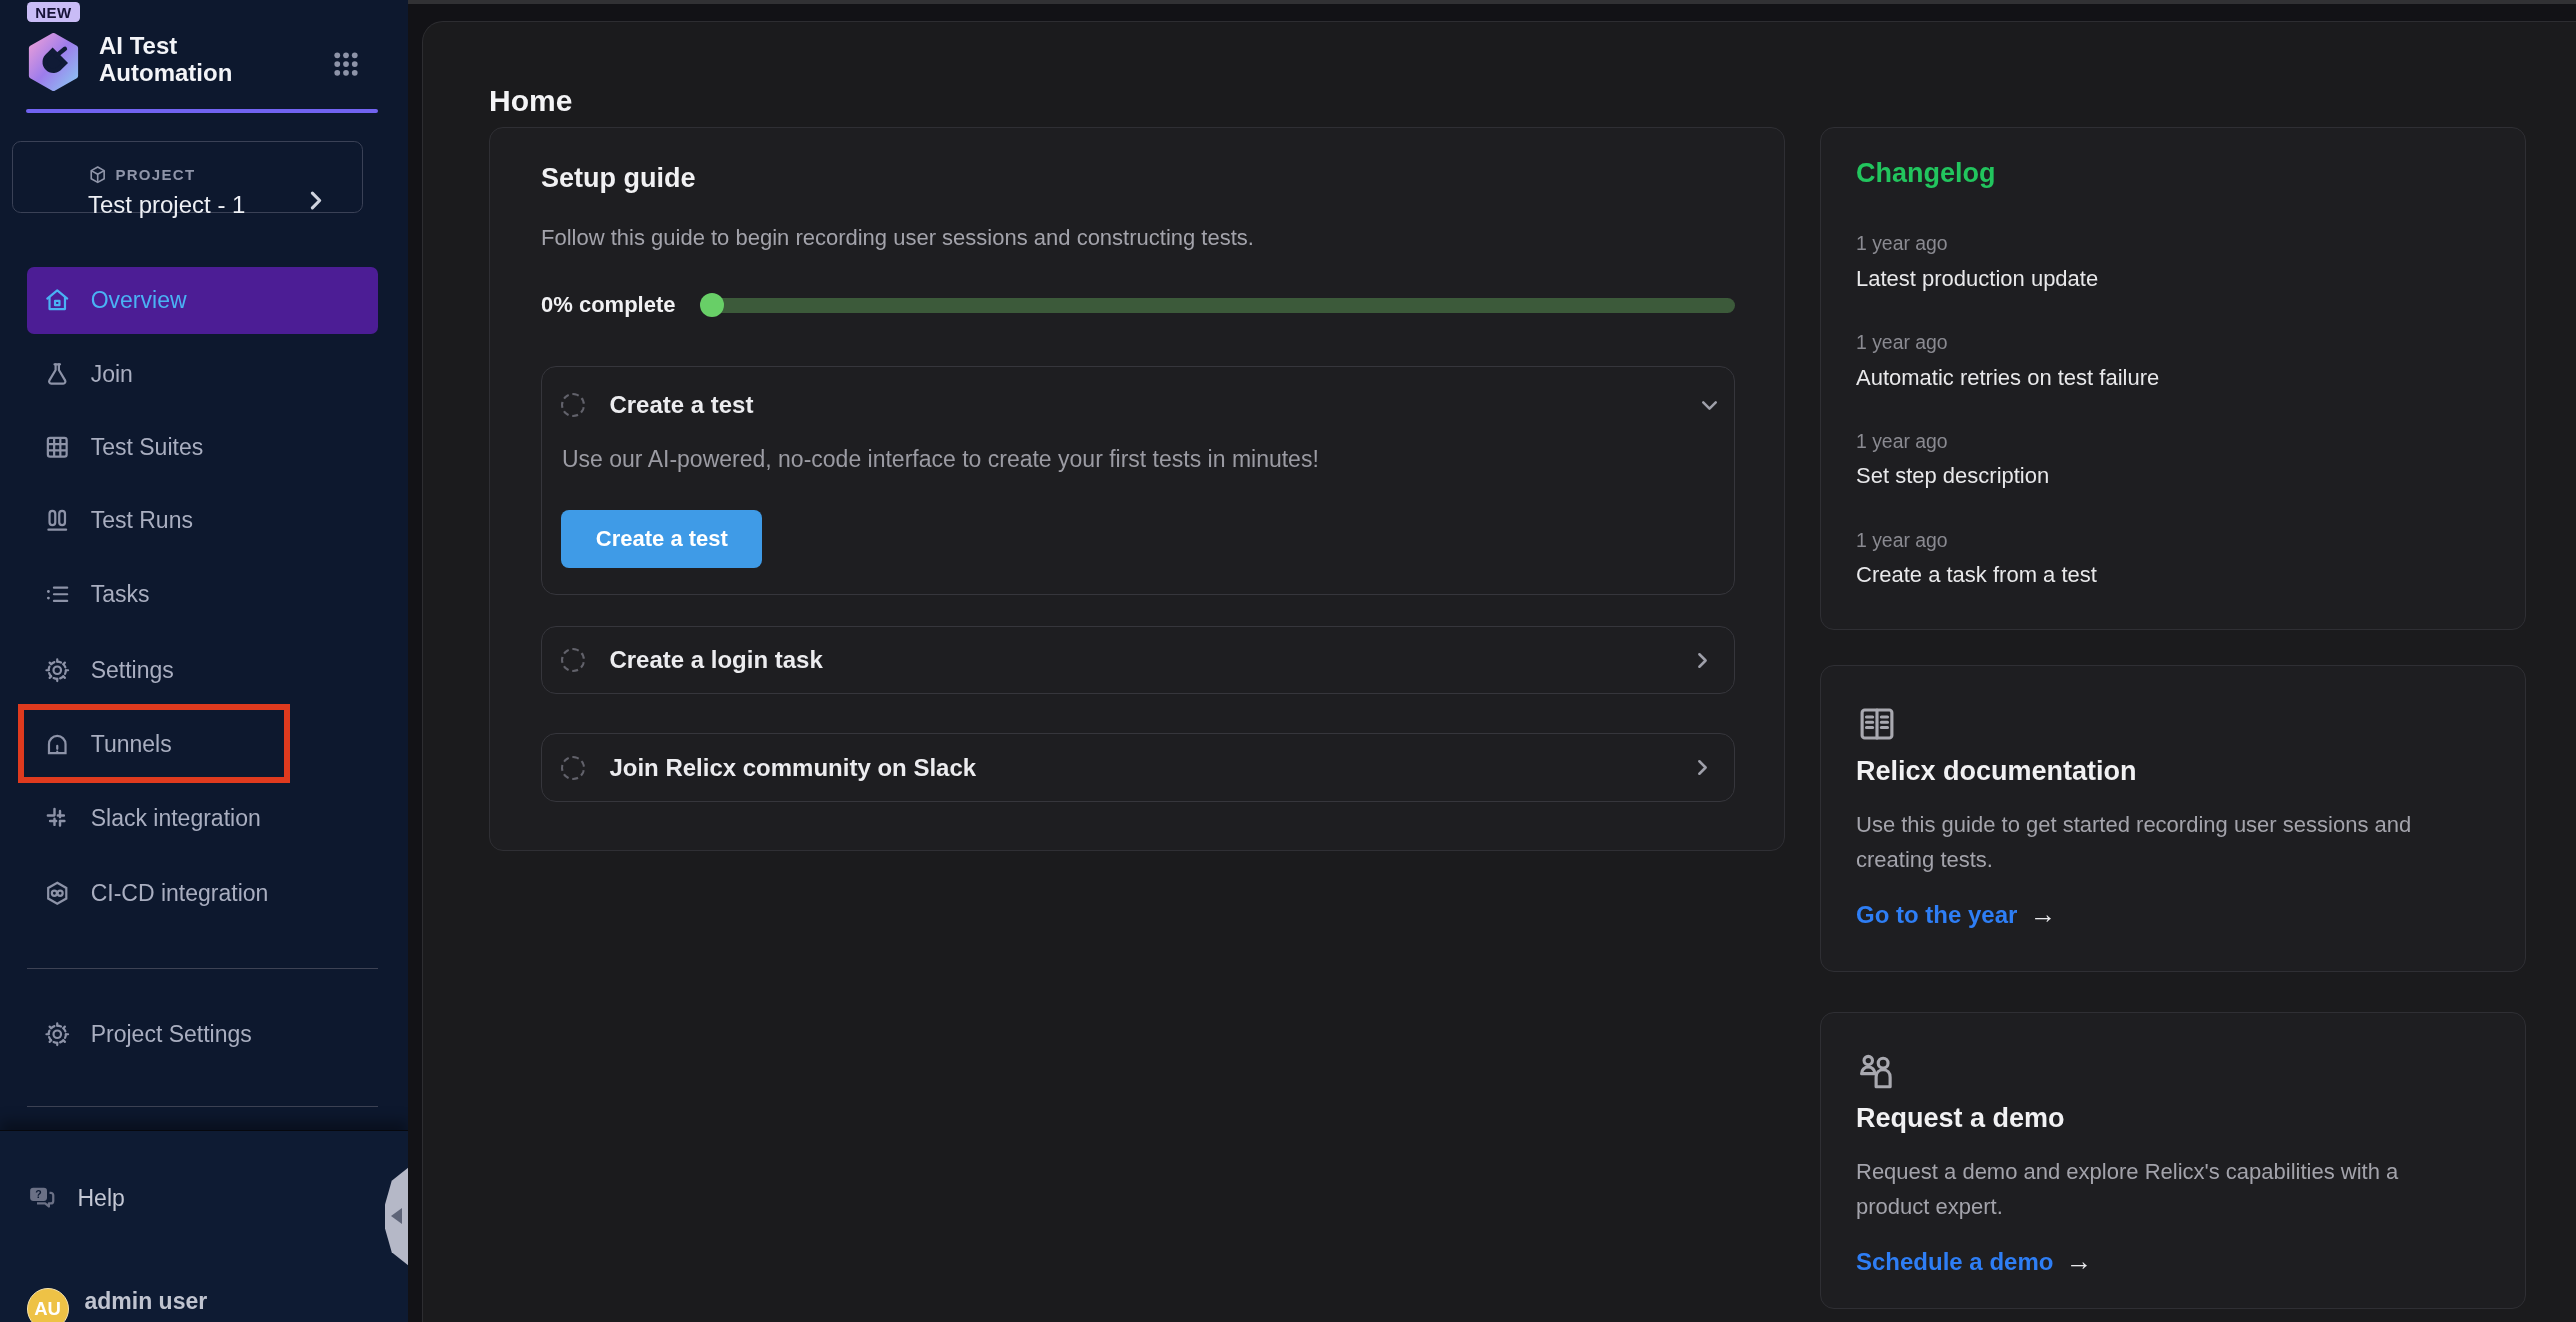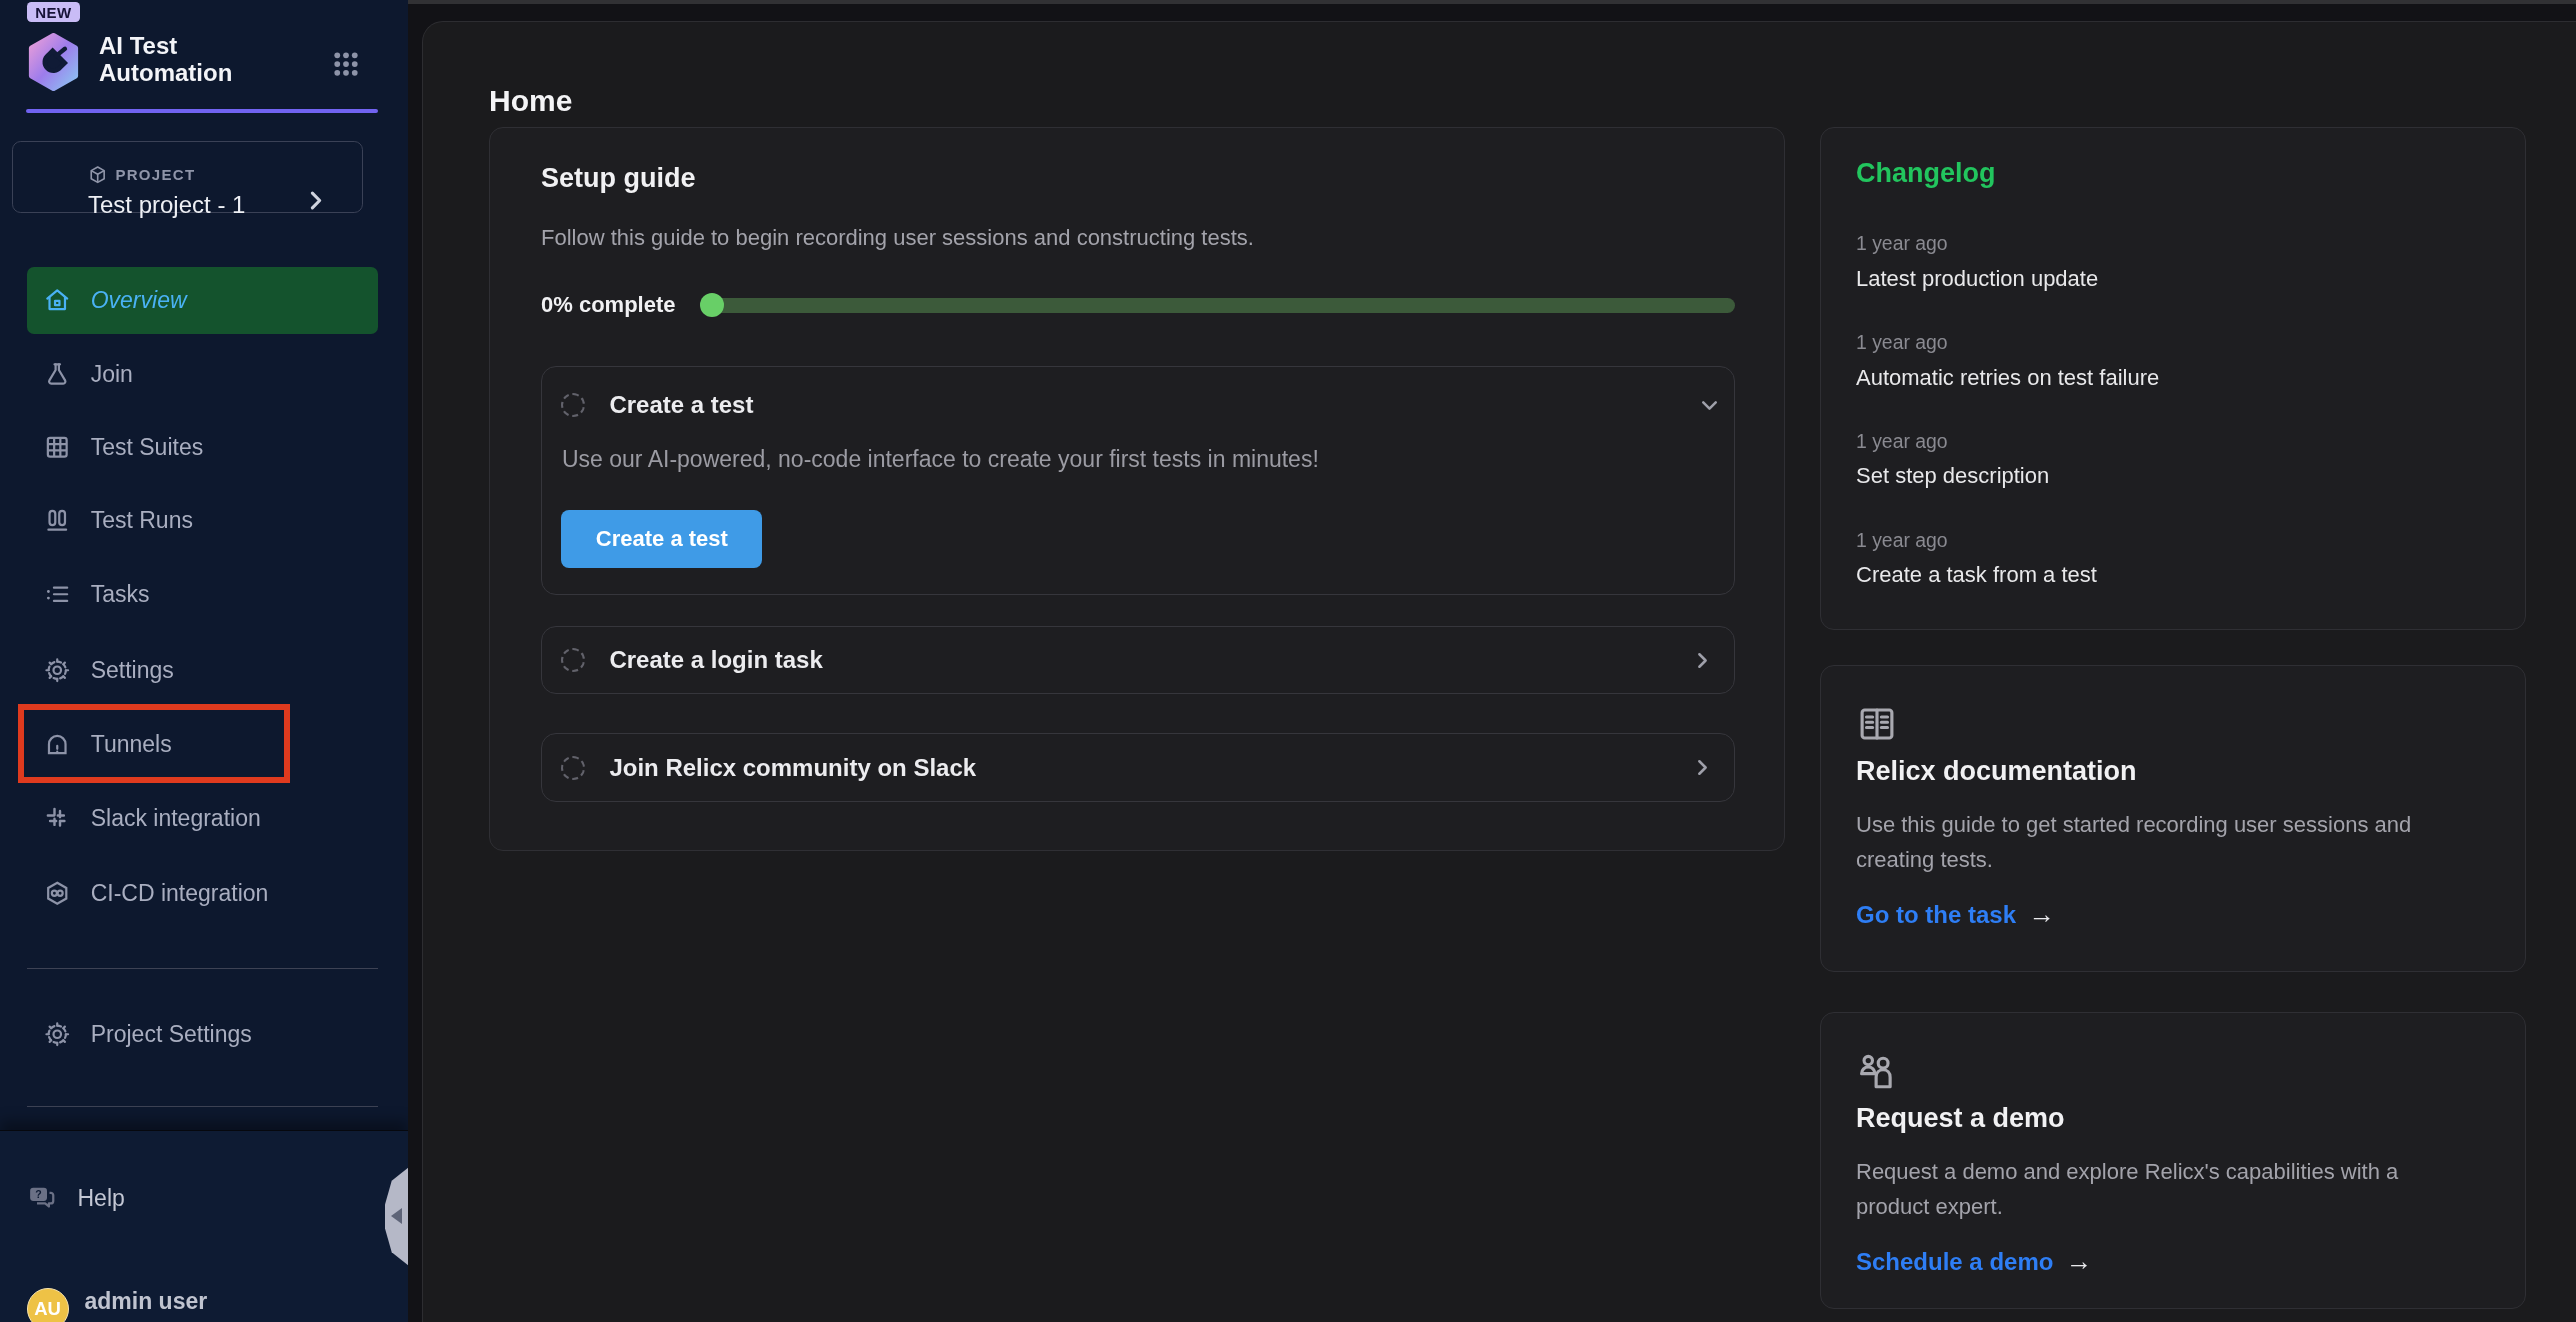--- a/index.html
+++ b/index.html
@@ -20,21 +20,21 @@
     border:1.8px solid #3a4156;border-radius:8.8px;cursor:pointer;}
   .project-label-row{position:absolute;left:75px;top:23px;display:flex;align-items:center;gap:8px;color:#8f95a9;}
   .project-label{font-size:15px;font-weight:bold;letter-spacing:1.3px;color:#8f95a9;}
   .project-name{position:absolute;left:75px;top:49px;font-size:24px;color:#edeff4;}
   .project-chevron{position:absolute;left:290px;top:46px;width:25px;height:25px;color:#cfd3de;}
 
   .nav-item{position:absolute;left:26.5px;width:351px;height:67px;border-radius:7px;
     display:flex;align-items:center;padding-left:17.7px;gap:20px;color:#a9aec0;cursor:pointer;}
   .nav-item .nico{width:26.5px;height:26.5px;flex:0 0 26.5px;color:#8d93a8;}
   .nav-item .nlabel{font-size:23px;}
-  .nav-item.active{background:#14532d;color:#4ab2f4;font-style:italic;}
+  .nav-item.active{background:#4c1d95;color:#4ab2f4;}
   .nav-item.active .nico{color:#4ab2f4;}
   .side-divider{position:absolute;left:26.5px;width:351px;height:0;border-top:1.8px solid #3d4254;}
 
   .side-footer{position:absolute;left:0;bottom:0;width:408px;height:192px;background:#0e1b33;
     border-top:1.8px solid #06080e;box-shadow:0 -8.8px 12.4px rgba(0,0,0,.35);}
   .help-item{position:absolute;left:26.5px;top:41px;width:282px;height:53px;display:flex;
     align-items:center;gap:21px;color:#c3c7d4;cursor:pointer;}
   .help-item .nico{width:30px;height:30px;color:#6b7186;}
   .help-item .nlabel{font-size:23px;}
   .user-item{position:absolute;left:26.5px;top:157px;width:335px;height:46px;display:flex;
@@ -372,21 +372,21 @@
           <span class="info-icon">
             <svg viewBox="0 0 24 24" fill="none" stroke="currentColor" stroke-width="1.8" stroke-linecap="round">
               <rect x="3.5" y="4" width="17" height="16" rx="1.5"></rect>
               <path d="M12 4v16"></path>
               <path d="M6 8h3.5M6 11h3.5M6 14h3.5M14.5 8H18M14.5 11H18M14.5 14H18"></path>
             </svg>
           </span>
           <div class="info-title">Relicx documentation</div>
           <div class="info-desc">Use this guide to get started recording user sessions and creating tests.</div>
           <a class="info-link">
-            <span>Go to the task</span>
+            <span>Go to the year</span>
             <span class="arrow">→</span>
           </a>
         </div>
 
         <div class="card demo-card">
           <span class="info-icon">
             <svg viewBox="0 0 24 24" fill="none" stroke="currentColor" stroke-width="1.8" stroke-linecap="round" stroke-linejoin="round">
               <circle cx="7" cy="6" r="2.4"></circle>
               <path d="M3.2 13.5c0-2.1 1.7-3.8 3.8-3.8s3.8 1.7 3.8 3.8z"></path>
               <circle cx="15.5" cy="7.5" r="2.8"></circle>

